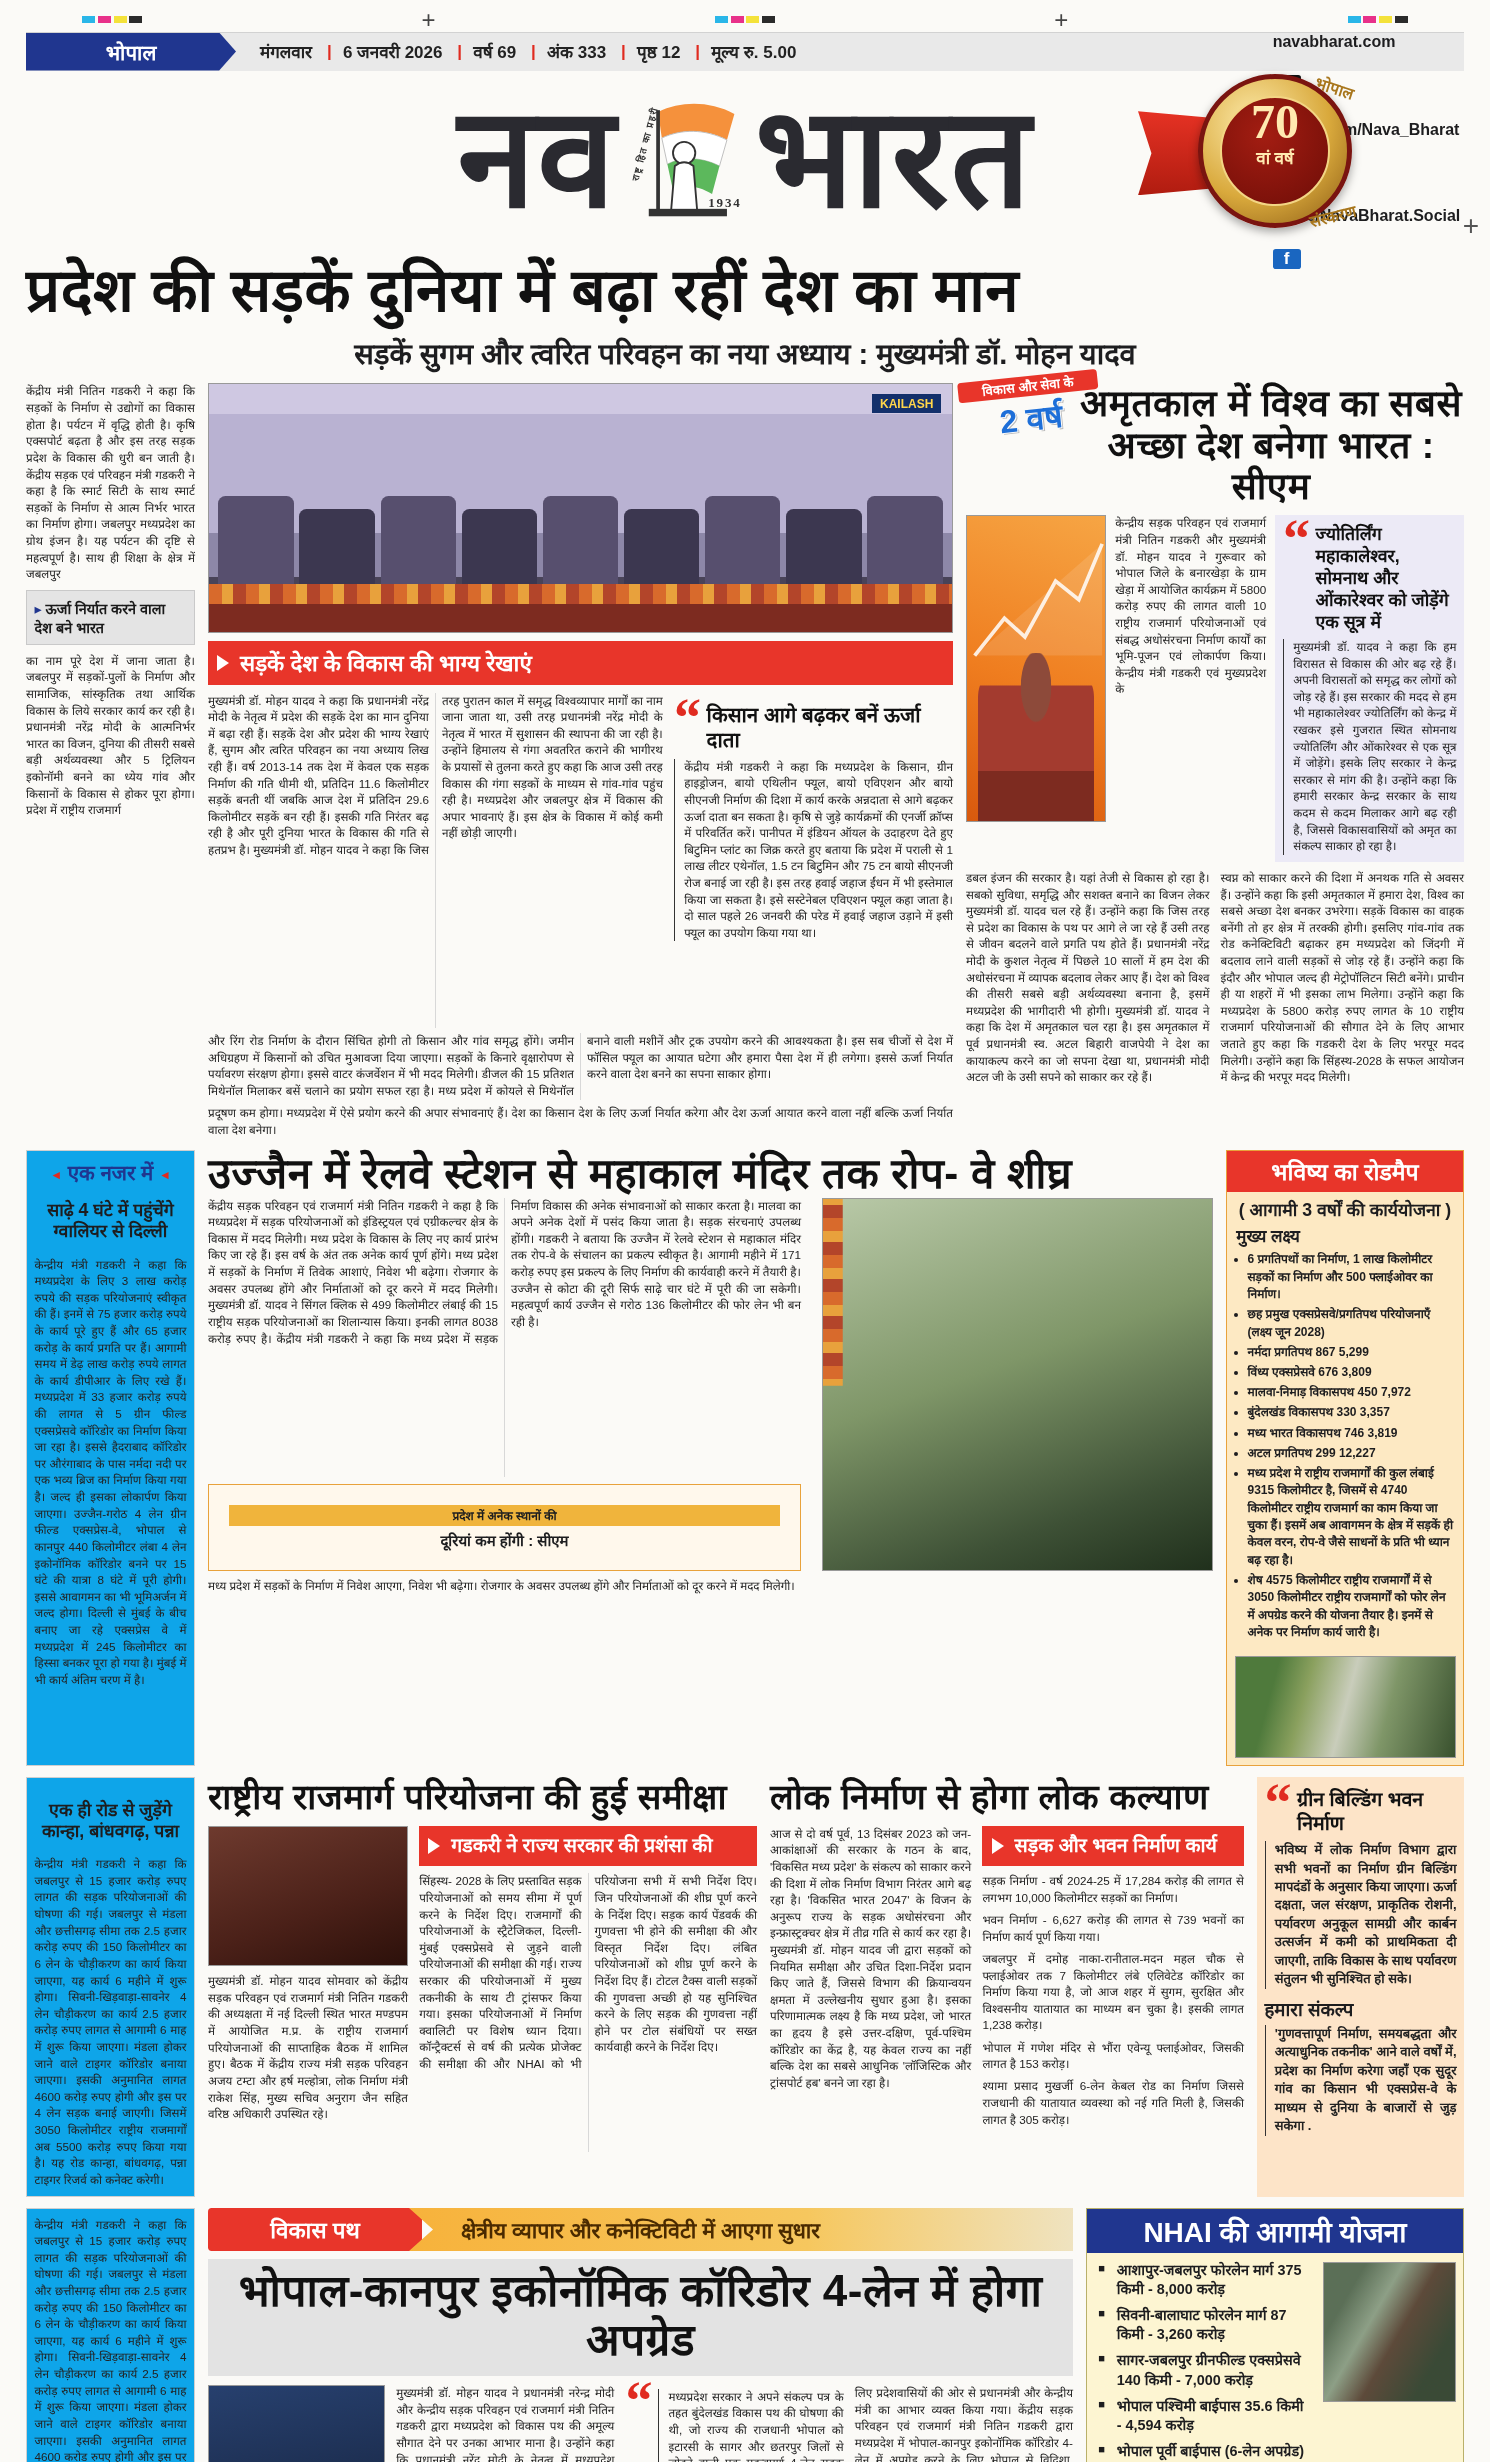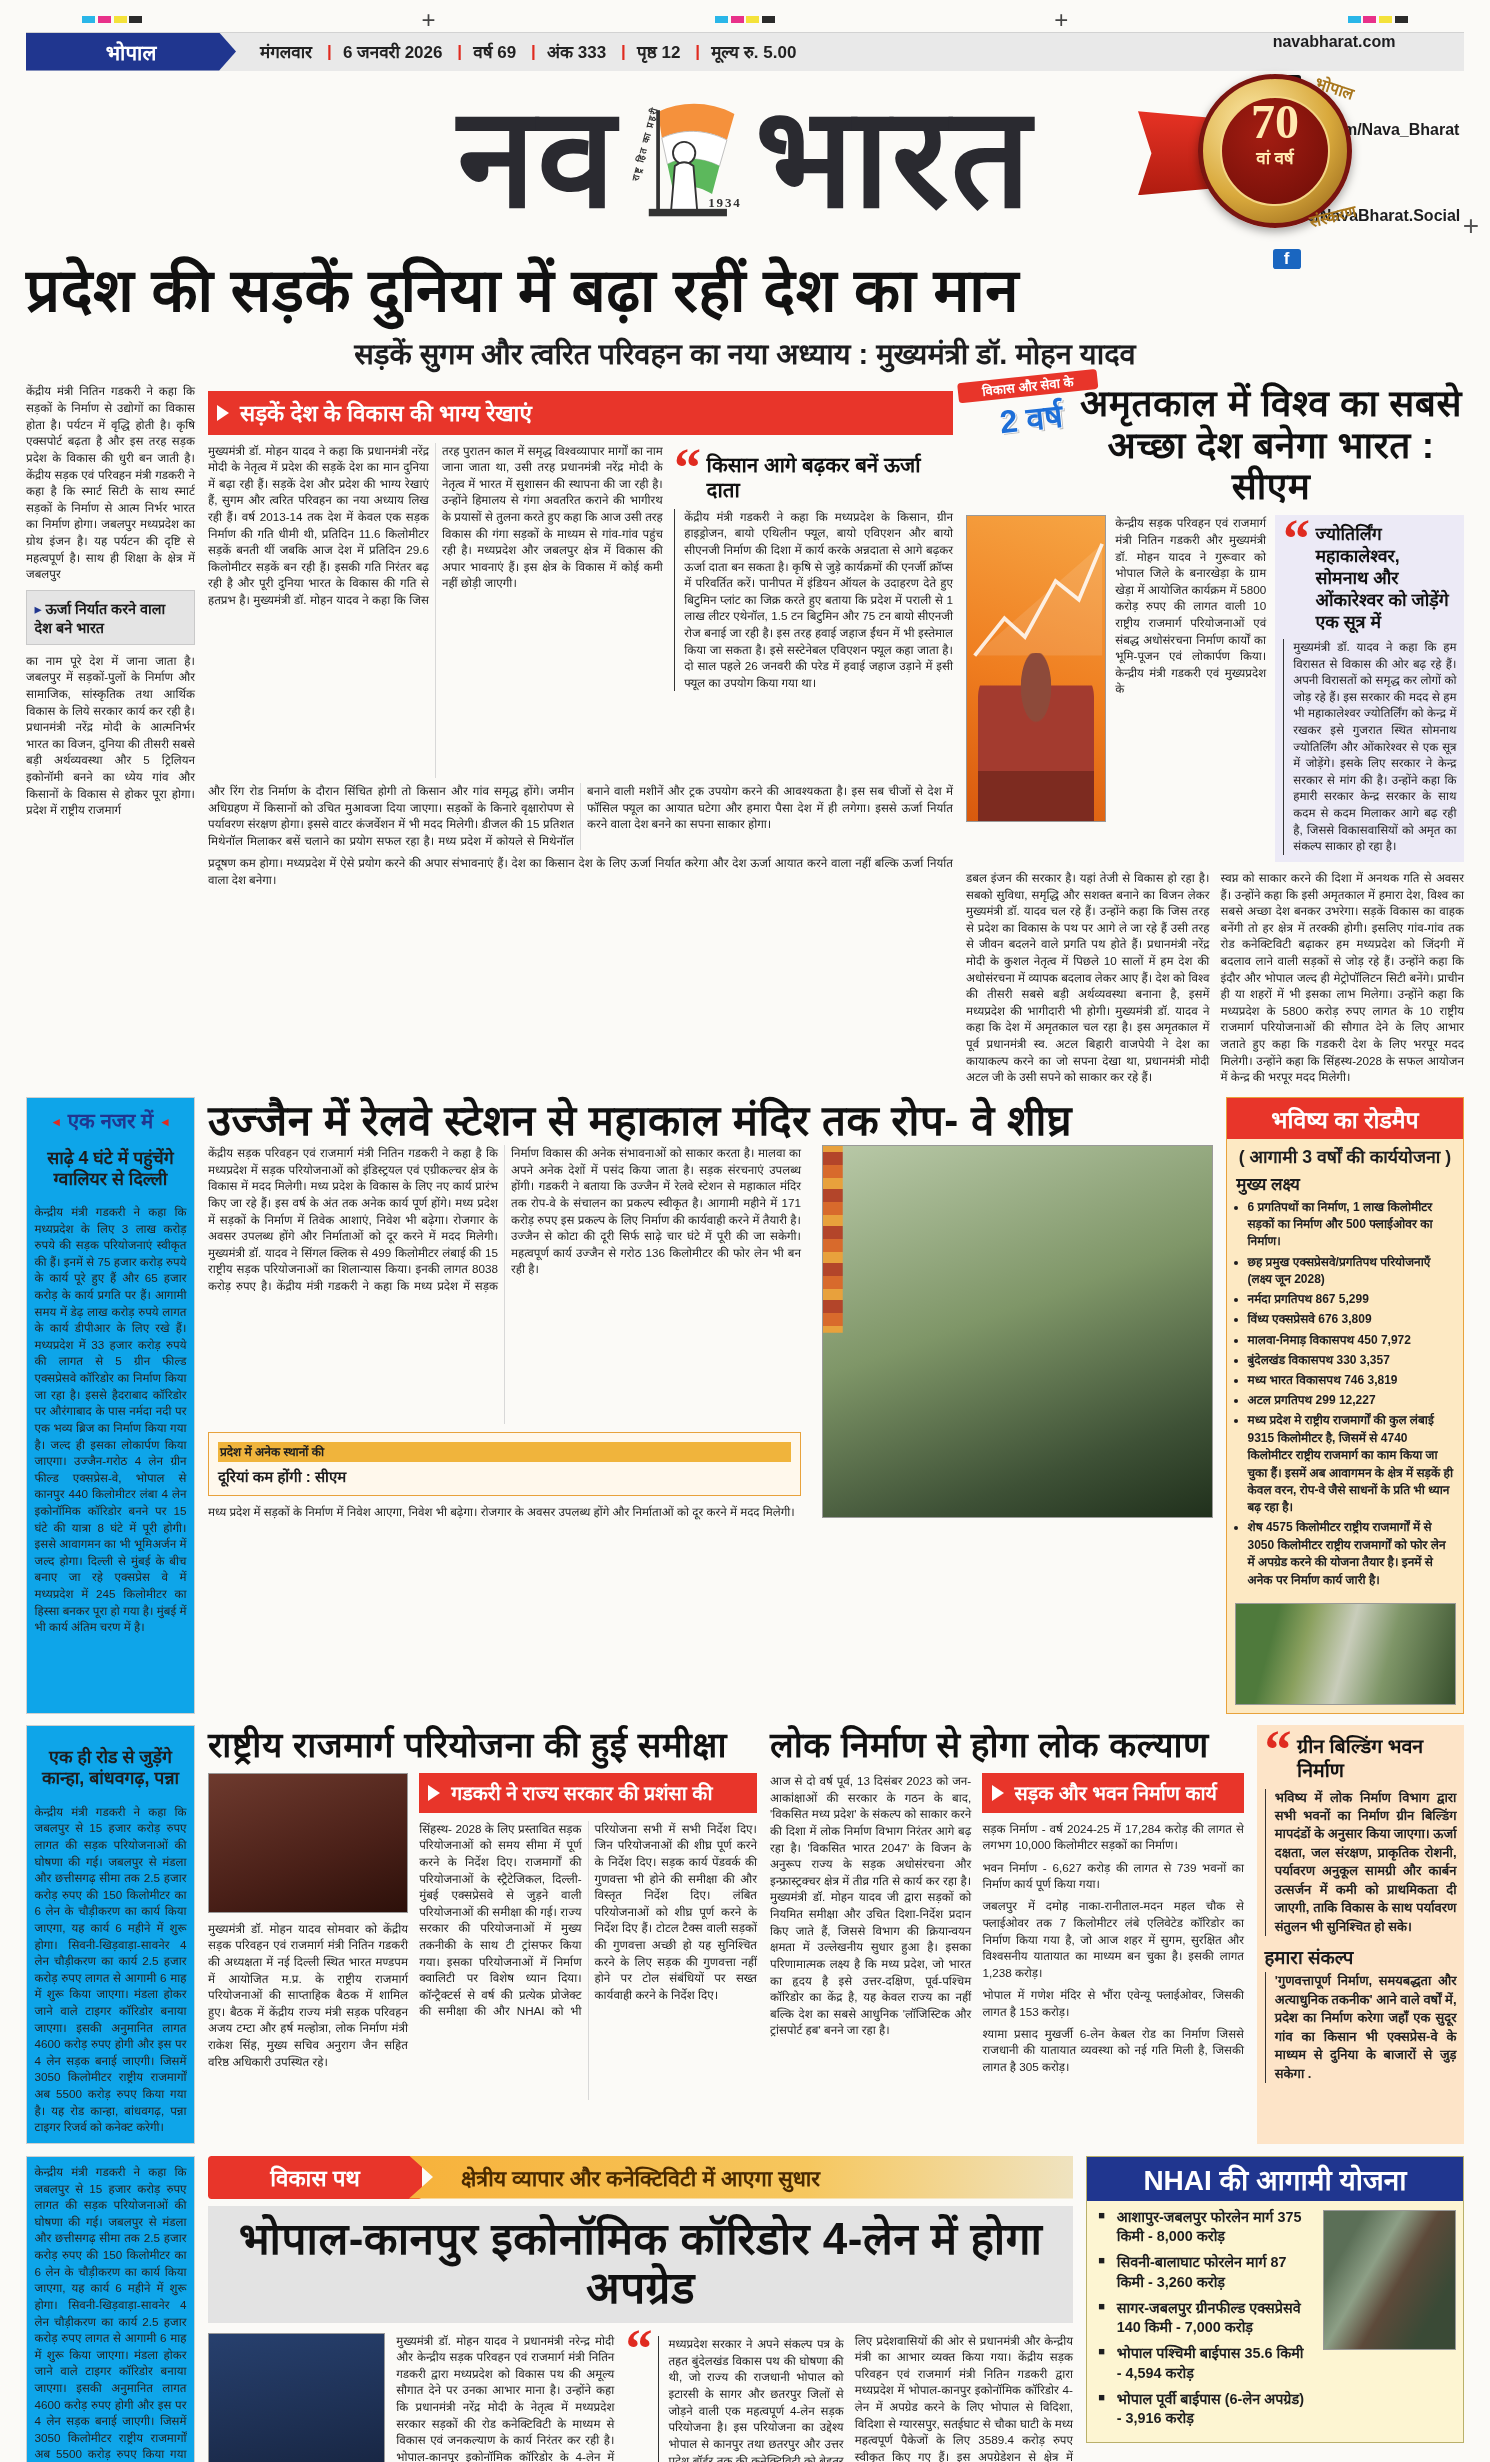--- a/index.html
+++ b/index.html
@@ -84,21 +84,21 @@
   .glance-head { color:#20368f; font-weight:bold; font-size:20.5px; text-align:center; }
   .glance-head::before,.glance-head::after { content:"◄"; color:#e02b20; font-size:12px; margin:0 5.6px; vertical-align:middle; }
   .glance-sub { font-weight:bold; font-size:17.7px; text-align:center; margin:14px 0; line-height:1.2; }
   .sec2-head { font-size:42px; }
   .roadmap { background:#fde9c3; border:0.9px solid #e8a23c; }
   .roadmap-head { background:#e8352a; color:#fff; font-weight:bold; font-size:23px; text-align:center; padding:4.7px; }
   .roadmap-sub { font-weight:bold; font-size:17.7px; text-align:center; padding:4.7px 3.7px 1.9px; }
   .roadmap-goal { font-weight:bold; font-size:17px; padding:1.9px 9.3px; }
   .roadmap ul { padding:1.9px 9.3px 7.5px 20.5px; }
   .roadmap li { font-size:12px; font-weight:bold; line-height:1.45; margin-bottom:2.8px; }
-  .innerbox { border:1.9px solid #e8a23c; background:#fff8ec; padding:9px; font-weight:bold; font-size:15px; text-align:left; margin:7.5px 0; }
+  .innerbox { border:1.9px solid #e8a23c; background:#fff8ec; padding:20px; font-weight:bold; font-size:15px; text-align:center; margin:7.5px 0; }
   .innerbox .tag { background:#f0b43c; display:block; font-size:12px; margin-bottom:3.7px; padding:1.9px; }
 
   
   .grid3 { display:grid; grid-template-columns:169px 549px 1fr 207px; gap:13px; }
   .sec3-head { font-size:35px; }
   .peach { background:#fde4c8; padding:9.3px 7.5px; }
   .resolve { font-weight:bold; font-size:18.6px; margin:7.5px 0 3.7px; }
 
   
   .grid4 { display:grid; grid-template-columns:169px 1fr 378px; gap:13px; }
@@ -200,20 +200,36 @@
 
     <div class="lead-grid">
 
       <div>
         <p class="body-txt">केंद्रीय मंत्री नितिन गडकरी ने कहा कि सड़कों के निर्माण से उद्योगों का विकास होता है। पर्यटन में वृद्धि होती है। कृषि एक्सपोर्ट बढ़ता है और इस तरह सड़क प्रदेश के विकास की धुरी बन जाती है। केंद्रीय सड़क एवं परिवहन मंत्री गडकरी ने कहा है कि स्मार्ट सिटी के साथ स्मार्ट सड़कों के निर्माण से आत्म निर्भर भारत का निर्माण होगा। जबलपुर मध्यप्रदेश का ग्रोथ इंजन है। यह पर्यटन की दृष्टि से महत्वपूर्ण है। साथ ही शिक्षा के क्षेत्र में जबलपुर</p>
         <div class="grey-box">ऊर्जा निर्यात करने वाला देश बने भारत</div>
         <p class="body-txt">का नाम पूरे देश में जाना जाता है। जबलपुर में सड़कों-पुलों के निर्माण और सामाजिक, सांस्कृतिक तथा आर्थिक विकास के लिये सरकार कार्य कर रही है। प्रधानमंत्री नरेंद्र मोदी के आत्मनिर्भर भारत का विजन, दुनिया की तीसरी सबसे बड़ी अर्थव्यवस्था और 5 ट्रिलियन इकोनॉमी बनने का ध्येय गांव और किसानों के विकास से होकर पूरा होगा। प्रदेश में राष्ट्रीय राजमार्ग</p>
       </div>
 
       <div>
+        <div class="photo leadphoto">
+          <span class="kailash">KAILASH</span>
+          <div class="crowd">
+              <i></i>
+              <i></i>
+              <i></i>
+              <i></i>
+              <i></i>
+              <i></i>
+              <i></i>
+              <i></i>
+              <i></i>
+            </div>
+          <div class="flowers"></div>
+          <div class="stagebar"></div>
+        </div>
         <div class="band-red" style="margin-top:7.5px;">सड़कें देश के विकास की भाग्य रेखाएं</div>
         <div style="display:grid; grid-template-columns:1fr 279px; gap:11.2px; margin-top:7.5px;">
           <p class="body-txt cols2" style="min-height:335px;">मुख्यमंत्री डॉ. मोहन यादव ने कहा कि प्रधानमंत्री नरेंद्र मोदी के नेतृत्व में प्रदेश की सड़कें देश का मान दुनिया में बढ़ा रही हैं। सड़कें देश और प्रदेश की भाग्य रेखाएं हैं, सुगम और त्वरित परिवहन का नया अध्याय लिख रही हैं। वर्ष 2013-14 तक देश में केवल एक सड़क निर्माण की गति धीमी थी, प्रतिदिन 11.6 किलोमीटर सड़कें बनती थीं जबकि आज देश में प्रतिदिन 29.6 किलोमीटर सड़कें बन रही हैं। इसकी गति निरंतर बढ़ रही है और पूरी दुनिया भारत के विकास की गति से हतप्रभ है। मुख्यमंत्री डॉ. मोहन यादव ने कहा कि जिस तरह पुरातन काल में समृद्ध विश्वव्यापार मार्गों का नाम जाना जाता था, उसी तरह प्रधानमंत्री नरेंद्र मोदी के नेतृत्व में भारत में सुशासन की स्थापना की जा रही है। उन्होंने हिमालय से गंगा अवतरित कराने की भागीरथ के प्रयासों से तुलना करते हुए कहा कि आज उसी तरह विकास की गंगा सड़कों के माध्यम से गांव-गांव पहुंच रही है। मध्यप्रदेश और जबलपुर क्षेत्र में विकास की अपार भावनाएं हैं। इस क्षेत्र के विकास में कोई कमी नहीं छोड़ी जाएगी।</p>
           <div>
             <div class="lead-quote">
               <span class="qmark">“</span>
               <span class="quote-title">किसान आगे बढ़कर बनें ऊर्जा दाता</span>
             </div>
             <p class="body-txt vrule">केंद्रीय मंत्री गडकरी ने कहा कि मध्यप्रदेश के किसान, ग्रीन हाइड्रोजन, बायो एथिलीन फ्यूल, बायो एविएशन और बायो सीएनजी निर्माण की दिशा में कार्य करके अन्नदाता से आगे बढ़कर ऊर्जा दाता बन सकता है। कृषि से जुड़े कार्यक्रमों की एनर्जी क्रॉप्स में परिवर्तित करें। पानीपत में इंडियन ऑयल के उदाहरण देते हुए बिटुमिन प्लांट का जिक्र करते हुए बताया कि प्रदेश में पराली से 1 लाख लीटर एथेनॉल, 1.5 टन बिटुमिन और 75 टन बायो सीएनजी रोज बनाई जा रही है। इस तरह हवाई जहाज ईंधन में भी इस्तेमाल किया जा सकता है। इसे सस्टेनेबल एविएशन फ्यूल कहा जाता है। दो साल पहले 26 जनवरी की परेड में हवाई जहाज उड़ाने में इसी फ्यूल का उपयोग किया गया था।</p>
           </div>

